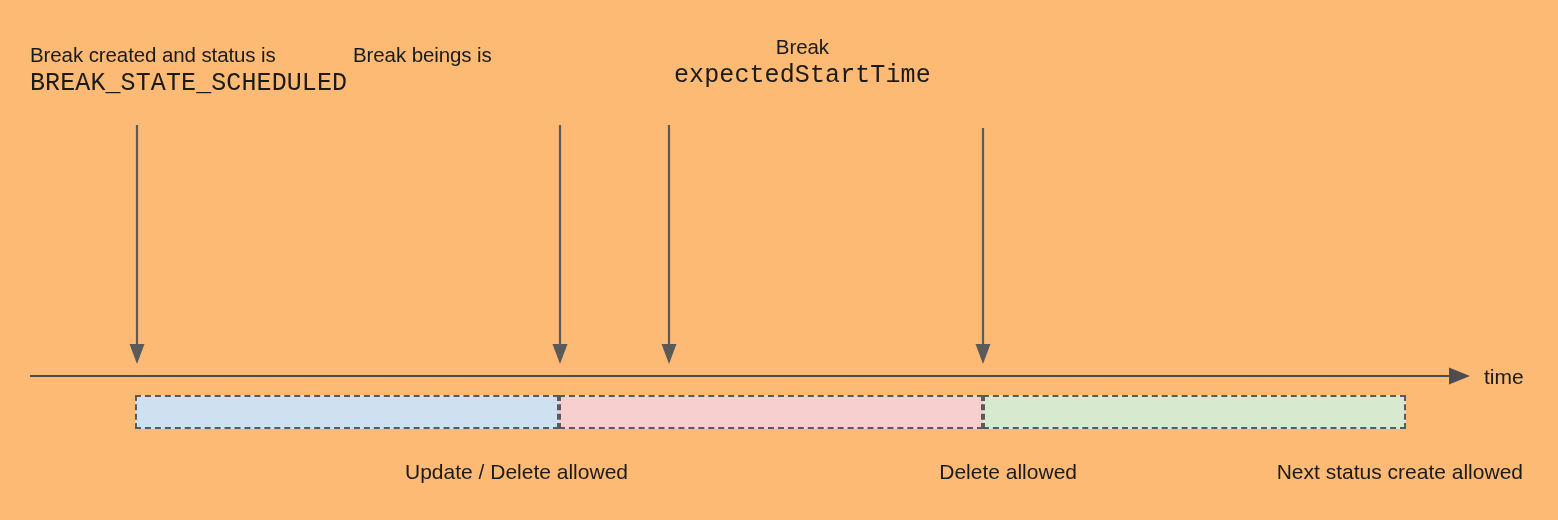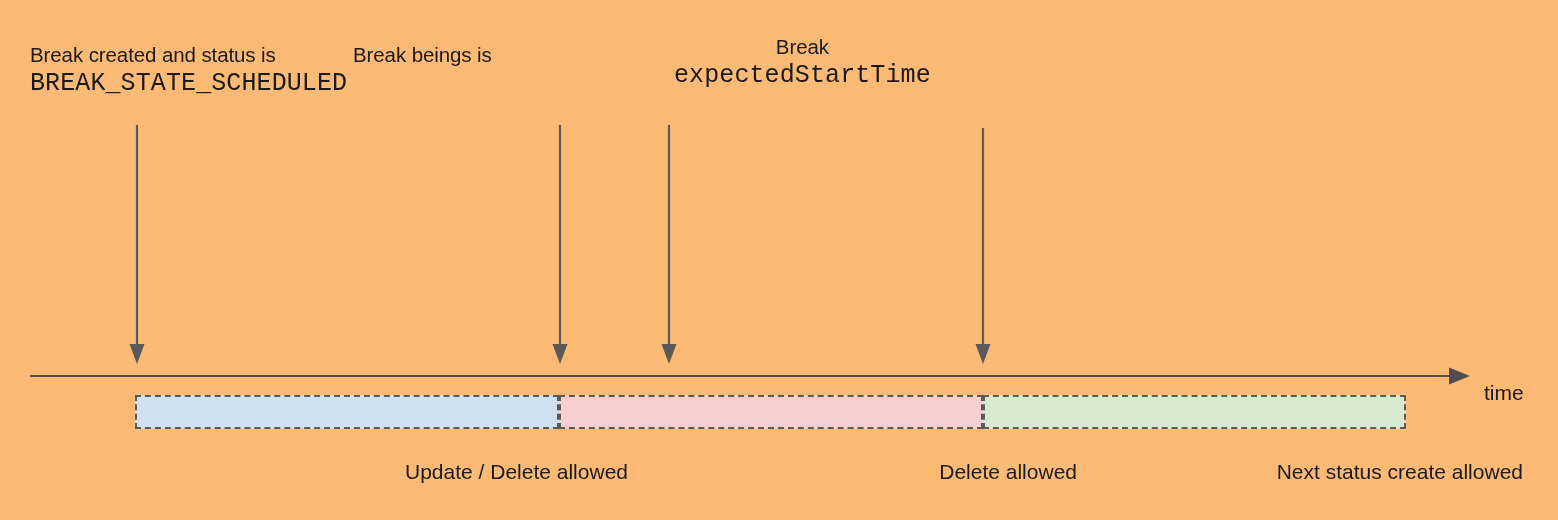--- a/index.html
+++ b/index.html
@@ -44,21 +44,21 @@
   
   #axis-svg {
     position: absolute;
     left: 0;
     top: 0;
     overflow: visible;
   }
   #time-label {
     position: absolute;
     left: 1484px;
-    top: 381px;
+    top: 365px;
     font-size: 21px;
     color: #1a1a1a;
   }
 
   
   .bar {
     position: absolute;
     top: 395px;
     height: 34px;
     box-sizing: border-box;

